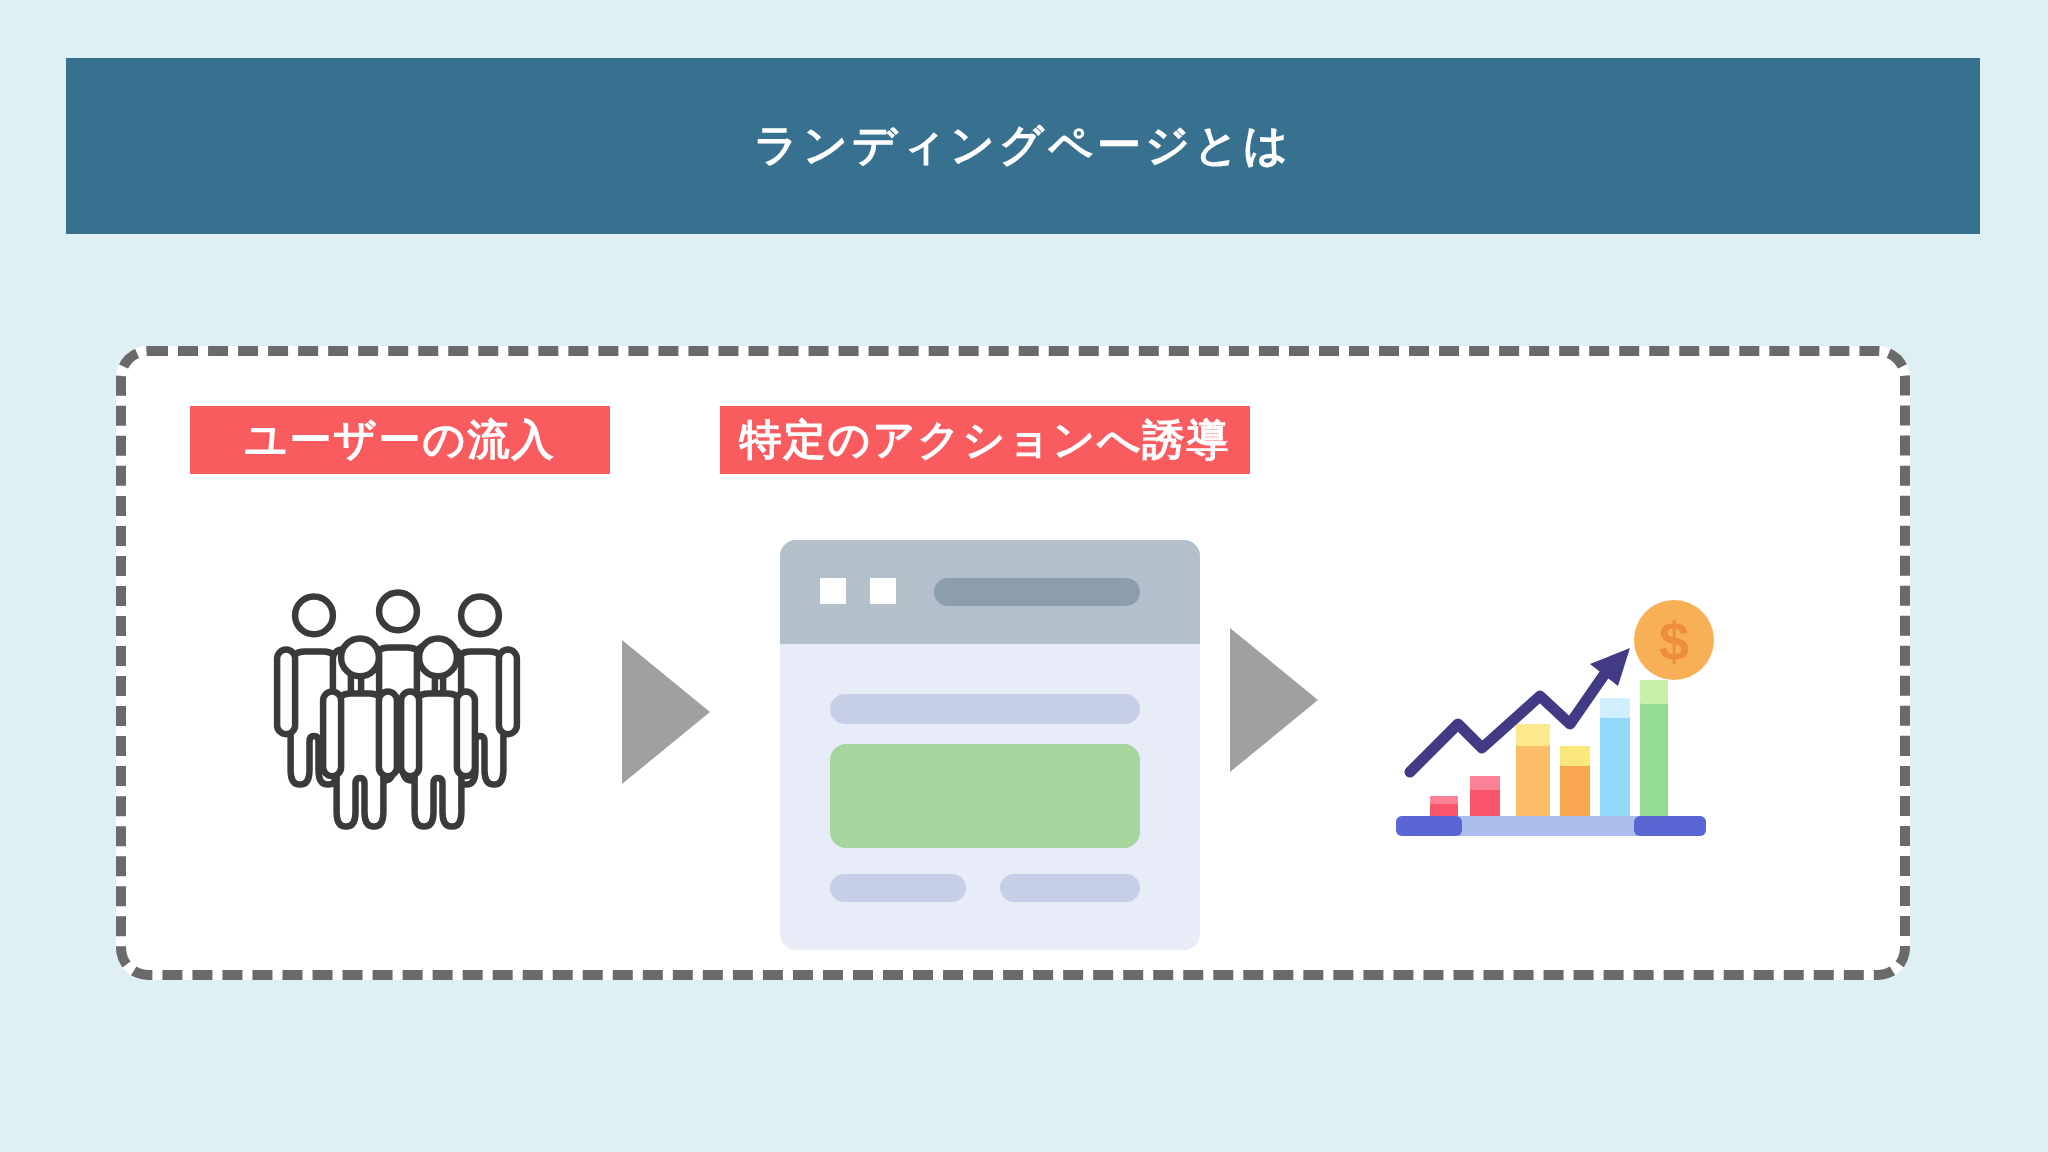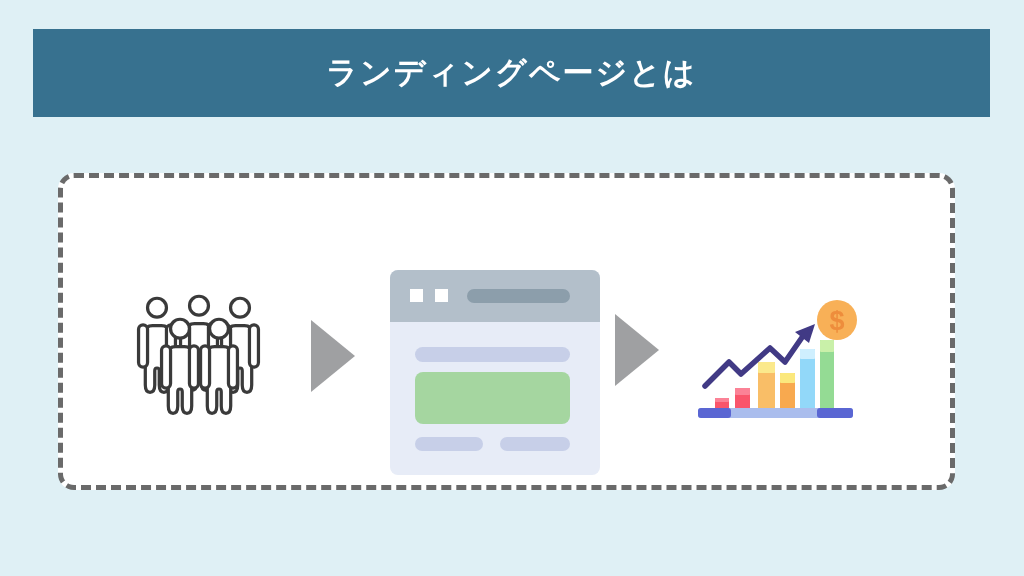--- a/index.html
+++ b/index.html
@@ -11,21 +11,21 @@
   }
   .title-banner {
     position: absolute;
     left: 33px; top: 29px;
     width: 957px; height: 88px;
     background: #37718f;
     display: flex; align-items: center; justify-content: center;
   }
   .title-banner h1 {
     color: #ffffff;
-    font-size: 31px;
+    font-size: 22px;
     font-weight: bold;
     letter-spacing: 2px;
   }
   .flow-panel {
     position: absolute;
     left: 58px; top: 173px;
     width: 897px; height: 317px;
     background: #ffffff;
     border: 5px dashed #6a6a6a;
     border-radius: 16px;
@@ -101,20 +101,22 @@
 </style>
 </head>
 <body>
 
 <div class="title-banner">
   <h1>ランディングページとは</h1>
 </div>
 
 <div class="flow-panel">
 
+  <div class="step-label label-1">ユーザーの流入</div>
+  <div class="step-label label-2">特定のアクションへ誘導</div>
 
   <svg class="crowd-svg" viewBox="0 0 150 122">
     <defs>
       <g id="person">
         <path d="M17,41 Q17,33 25,33 L35,33 Q43,33 43,41 L43,99 Q43,107 37.75,107
                  Q32.5,107 32.5,99 L32.5,83 Q32.5,80 30,80 Q27.5,80 27.5,83 L27.5,99
                  Q27.5,107 22.25,107 Q17,107 17,99 Z" fill="#ffffff" stroke="#3a3a3a" stroke-width="3.6" stroke-linejoin="round"></path>
         <rect x="9.5" y="32" width="10" height="47" rx="5" fill="#ffffff" stroke="#3a3a3a" stroke-width="3.6"></rect>
         <rect x="40.5" y="32" width="10" height="47" rx="5" fill="#ffffff" stroke="#3a3a3a" stroke-width="3.6"></rect>
         <circle cx="30" cy="13" r="10.5" fill="#ffffff" stroke="#3a3a3a" stroke-width="3.6"></circle>

